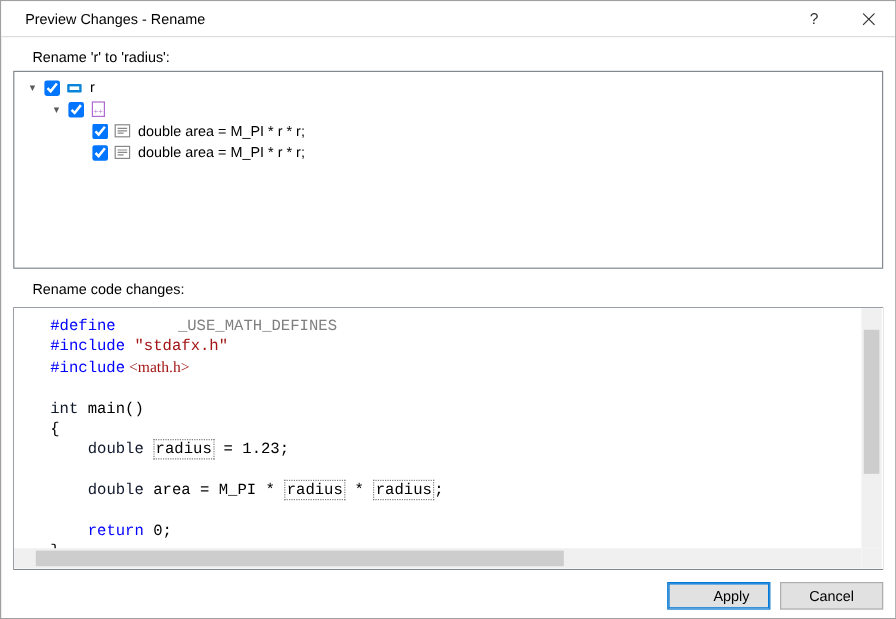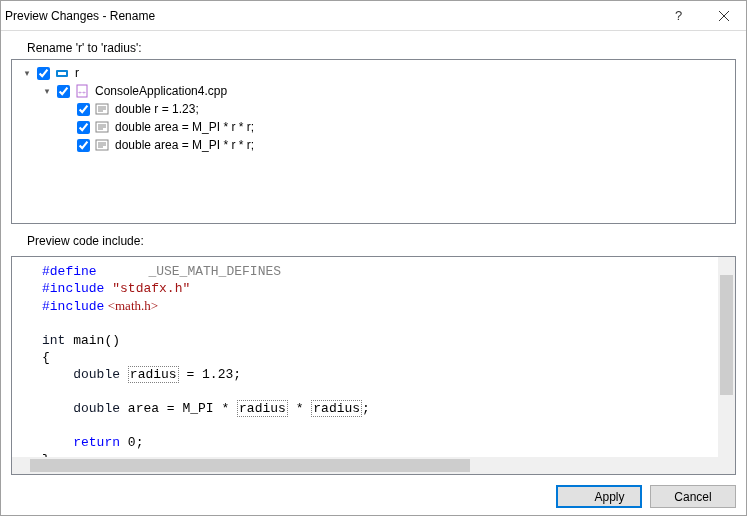--- a/index.html
+++ b/index.html
@@ -12,21 +12,21 @@
     width: 747px;
     height: 516px;
     border: 1px solid #a0a0a0;
     display: flex;
     flex-direction: column;
   }
   .titlebar {
     height: 30px;
     display: flex;
     align-items: center;
-    padding-left: 4px;
+    padding-left: 20px;
     border-bottom: 1px solid #dcdcdc;
     background: #fff;
   }
   .titlebar .title { flex: 1; font-size: 12px; }
   .titlebar .btn {
     width: 45px;
     height: 29px;
     display: flex;
     align-items: center;
     justify-content: center;
@@ -175,70 +175,55 @@
     <div class="tree-row">
       <span class="indent" style="width:24px"></span>
       <span class="tw">▾</span>
       <input type="checkbox" class="cb" checked="" style="">
       <span class="ic">
         <svg width="14" height="14">
             <rect x="2" y="1" width="10" height="12" fill="#fff" stroke="#b069d1"></rect>
             <text x="3" y="11" font-size="7" fill="#b069d1" font-family="Consolas">++</text>
           </svg>
       </span>
-      <span class="tree-text">ConsoleApplication4.cpp</span>
-    </div>
+    </div>
+
 
     <div class="tree-row">
       <span class="indent" style="width:44px"></span>
       <span class="tw"></span>
       <input type="checkbox" class="cb" checked="" style="">
       <span class="ic">
         <svg width="14" height="14">
             <rect x="1" y="2" width="12" height="10" fill="#fff" stroke="#888"></rect>
             <line x1="3" y1="5" x2="11" y2="5" stroke="#888"></line>
             <line x1="3" y1="7" x2="11" y2="7" stroke="#888"></line>
             <line x1="3" y1="9" x2="8" y2="9" stroke="#888"></line>
           </svg>
       </span>
-      <span class="tree-text">double r = 1.23;</span>
+      <span class="tree-text">double area = M_PI * r * r;</span>
     </div>
 
     <div class="tree-row">
       <span class="indent" style="width:44px"></span>
       <span class="tw"></span>
       <input type="checkbox" class="cb" checked="" style="">
       <span class="ic">
         <svg width="14" height="14">
             <rect x="1" y="2" width="12" height="10" fill="#fff" stroke="#888"></rect>
             <line x1="3" y1="5" x2="11" y2="5" stroke="#888"></line>
             <line x1="3" y1="7" x2="11" y2="7" stroke="#888"></line>
             <line x1="3" y1="9" x2="8" y2="9" stroke="#888"></line>
           </svg>
       </span>
       <span class="tree-text">double area = M_PI * r * r;</span>
     </div>
-
-    <div class="tree-row">
-      <span class="indent" style="width:44px"></span>
-      <span class="tw"></span>
-      <input type="checkbox" class="cb" checked="" style="">
-      <span class="ic">
-        <svg width="14" height="14">
-            <rect x="1" y="2" width="12" height="10" fill="#fff" stroke="#888"></rect>
-            <line x1="3" y1="5" x2="11" y2="5" stroke="#888"></line>
-            <line x1="3" y1="7" x2="11" y2="7" stroke="#888"></line>
-            <line x1="3" y1="9" x2="8" y2="9" stroke="#888"></line>
-          </svg>
-      </span>
-      <span class="tree-text">double area = M_PI * r * r;</span>
-    </div>
-  </div>
-
-  <div class="section-label" style="margin-top:10px">Preview code include:</div>
+  </div>
+
+  <div class="section-label" style="margin-top:10px">Rename code changes:</div>
 
   <div class="code-pane">
     <div class="code-inner"><span class="kw-pre">#define</span><span class="kw-def"> _USE_MATH_DEFINES</span>
 <span class="kw-pre">#include</span><span class="str"> "stdafx.h"</span>
 <span class="kw-pre">#include</span><span class="ang"> &lt;math.h&gt;</span>
 
 <span class="kw-type">int</span><span class="ident"> main()</span>
 <span>{</span>
 <span>    </span><span class="kw-type">double</span><span> </span><span class="rename-box">radius</span><span> = 1.23;</span>
 

